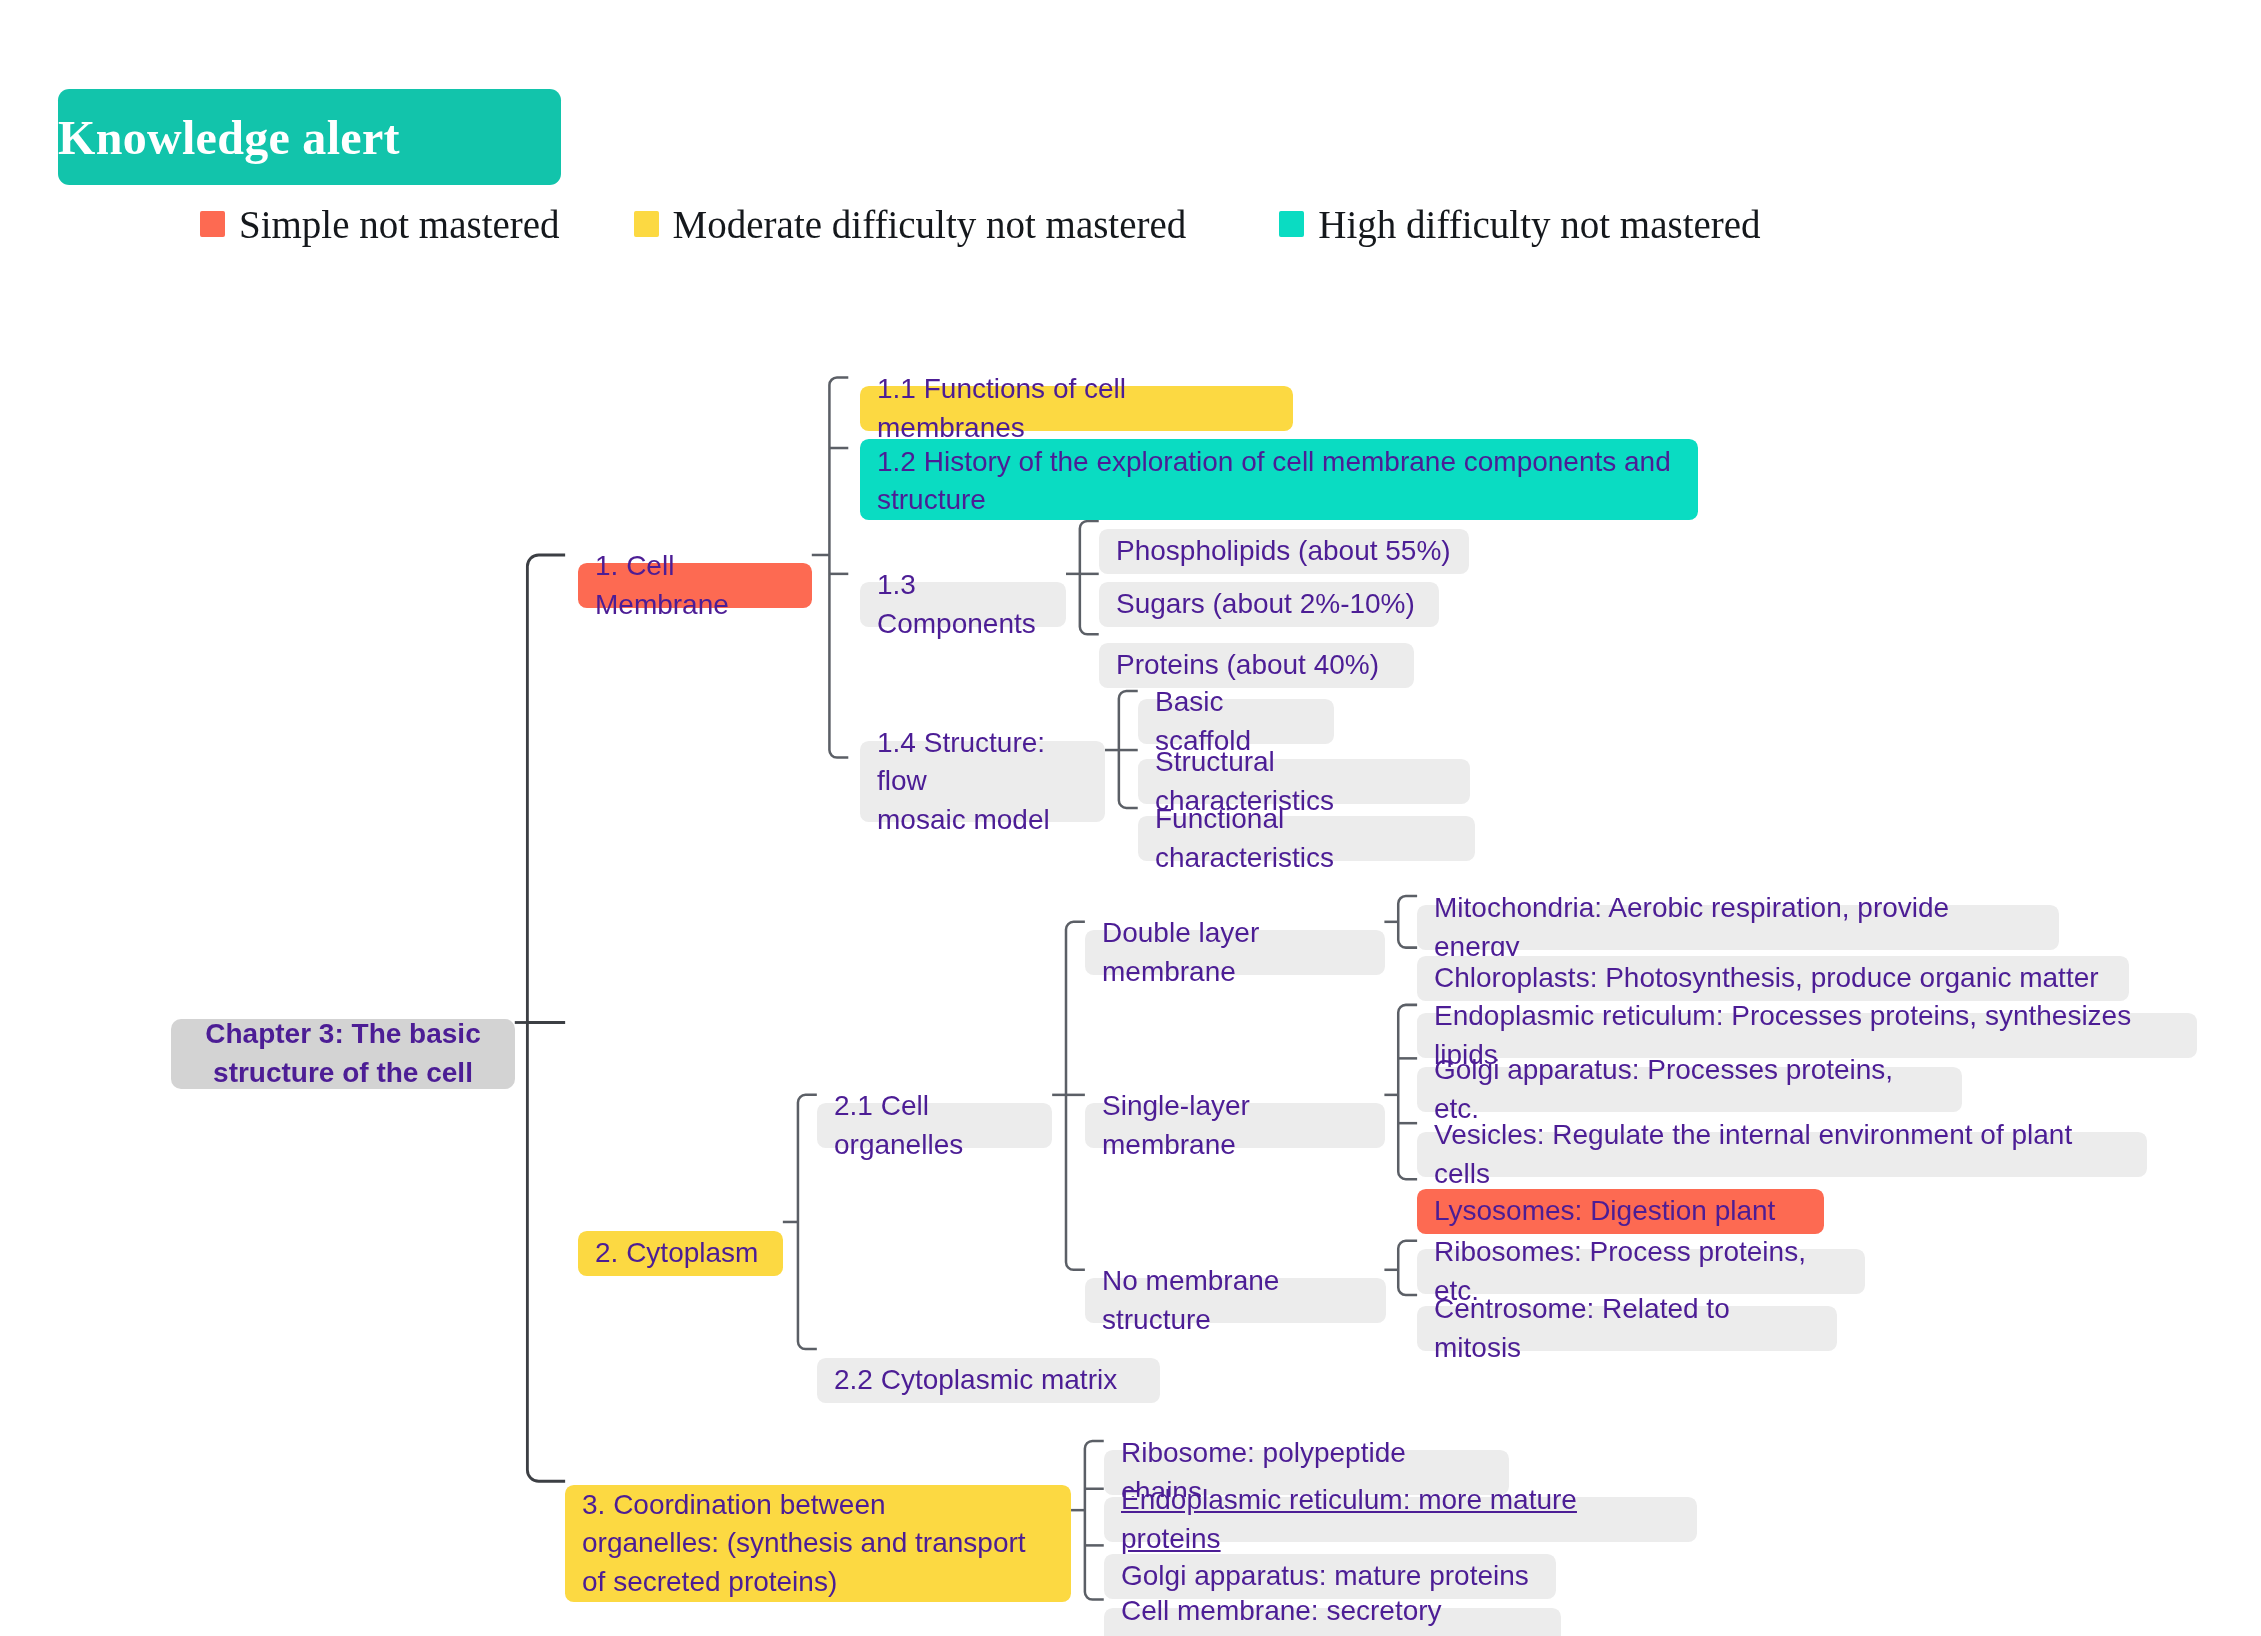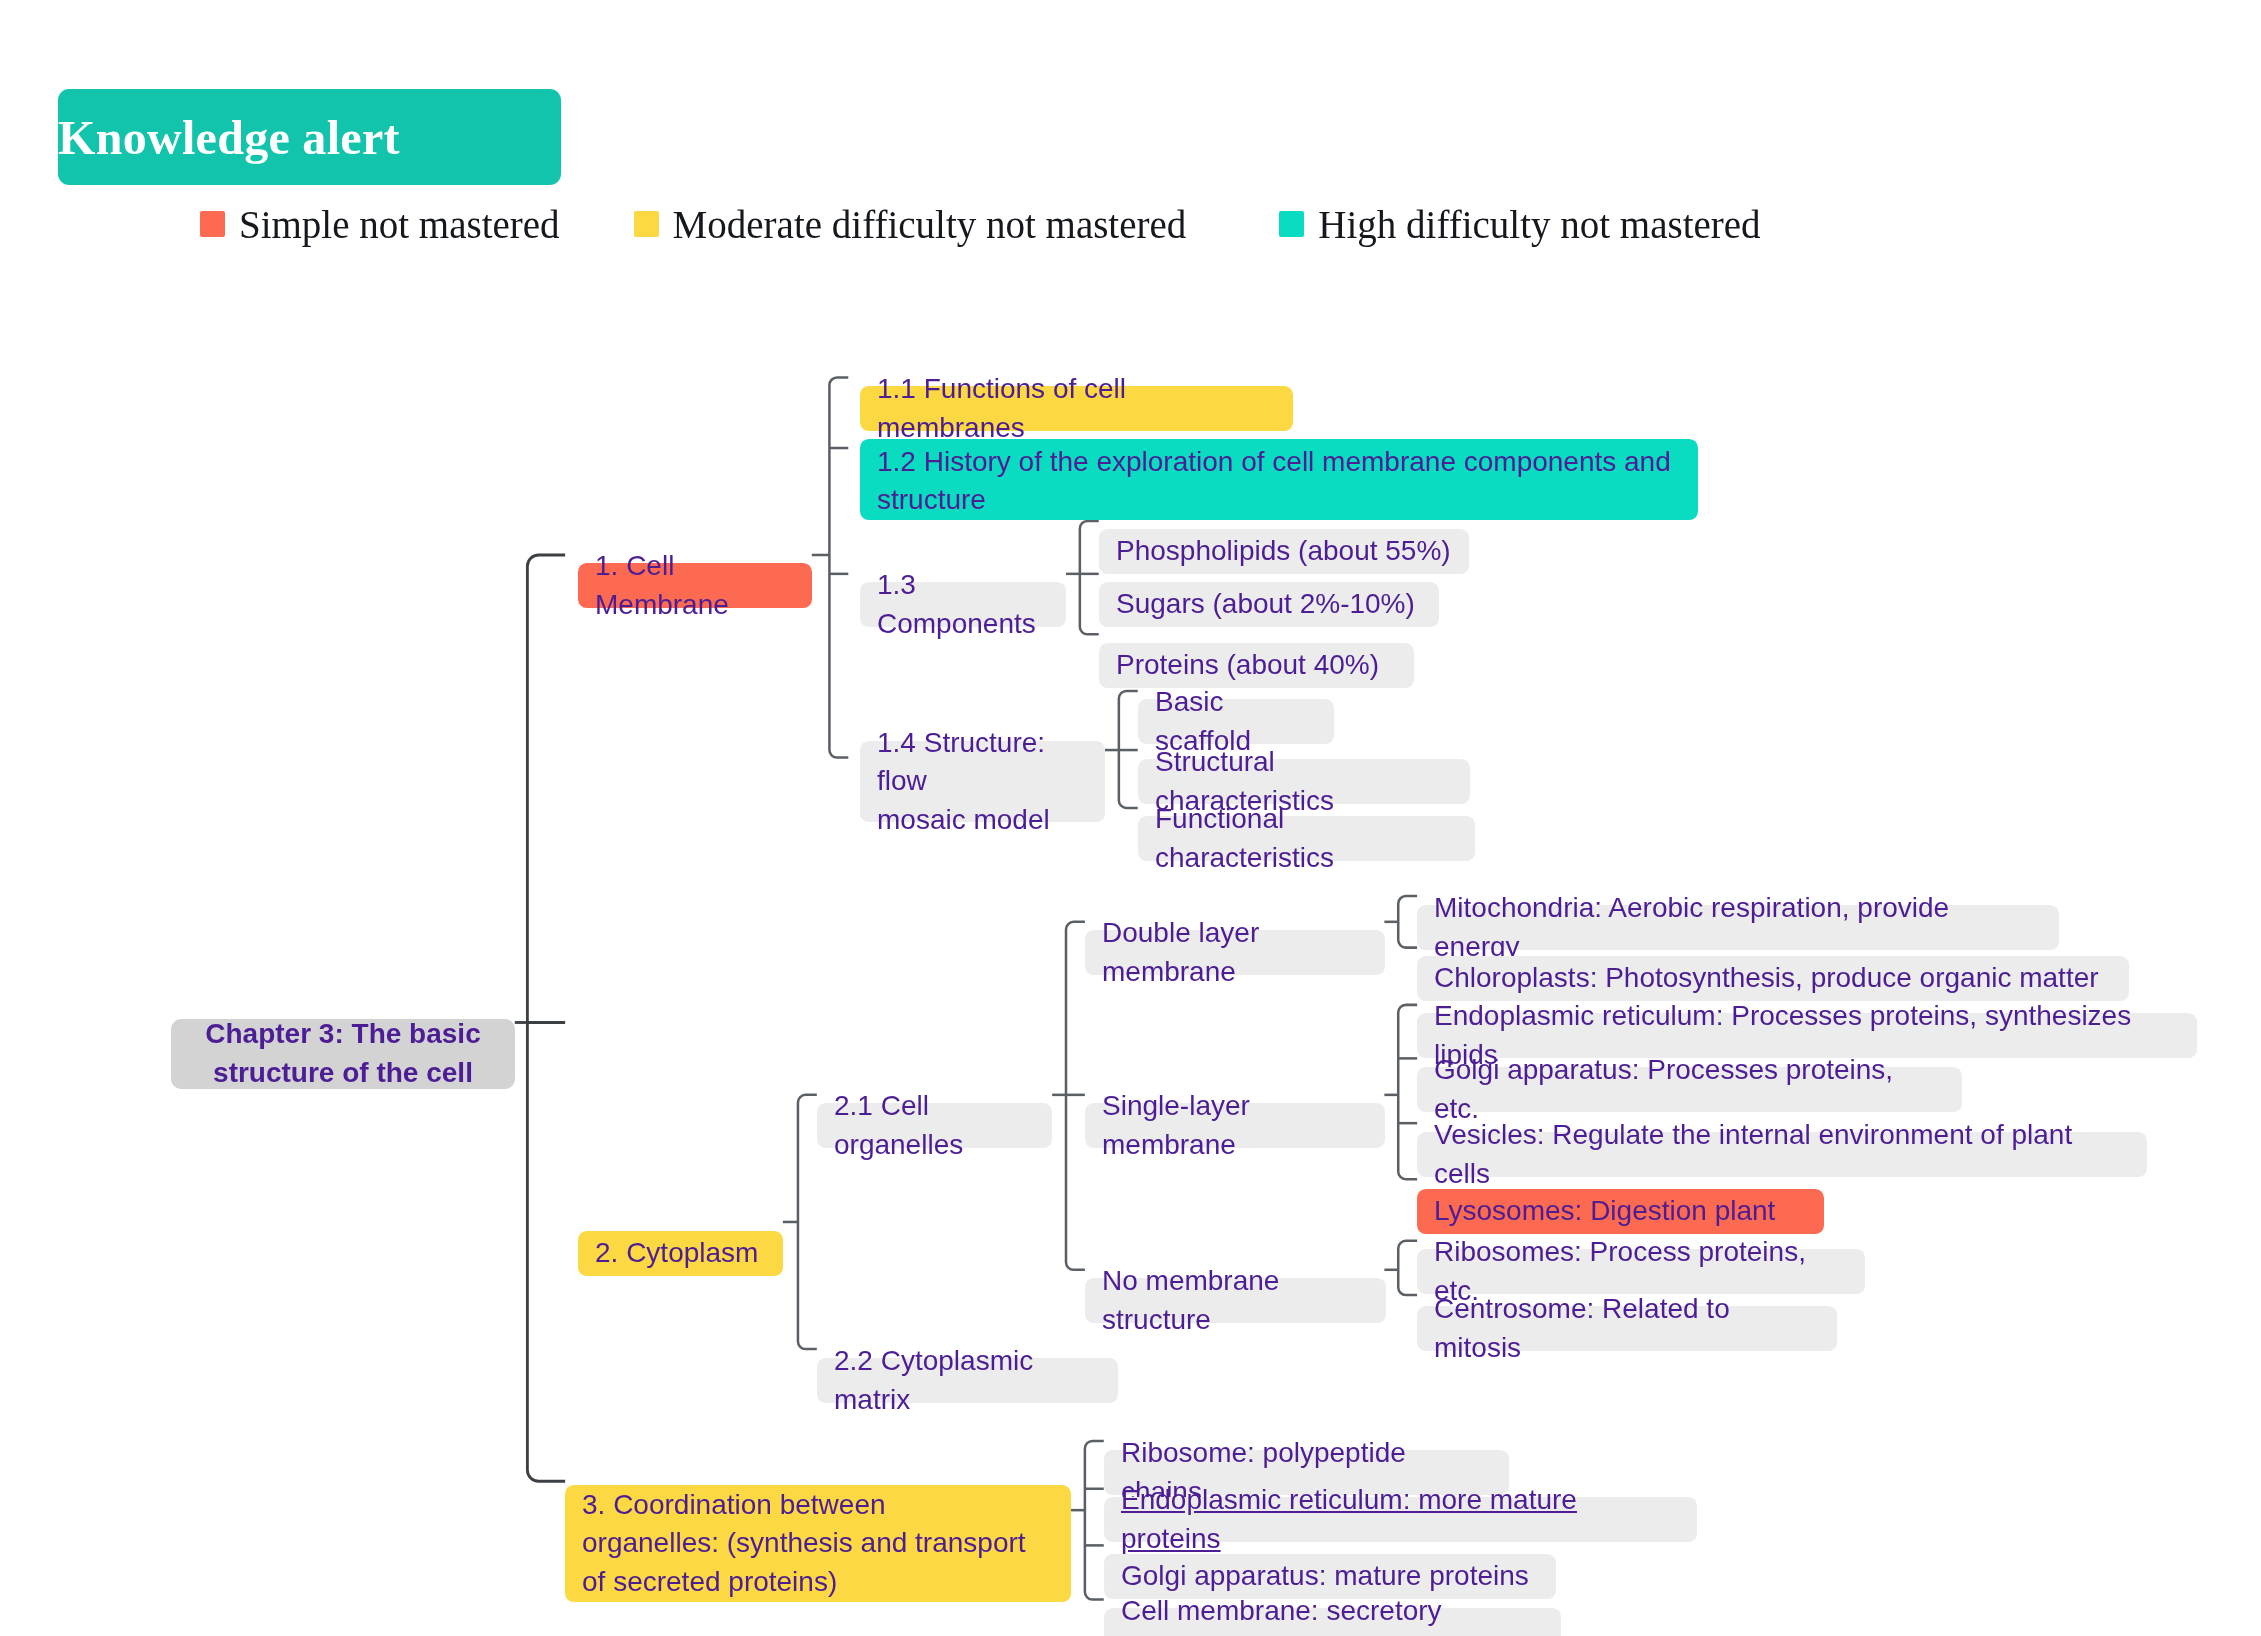--- a/index.html
+++ b/index.html
@@ -237,21 +237,21 @@
   <div class="node plain" style="left:1085px; top:1247px; width:301px; height:45px;justify-content:center;">
     <span>No membrane structure</span>
   </div>
   <div class="node plain" style="left:1417px; top:1218px; width:448px; height:45px;">
     <span>Ribosomes: Process proteins, etc.</span>
   </div>
   <div class="node plain" style="left:1417px; top:1275px; width:420px; height:45px;">
     <span>Centrosome: Related to mitosis</span>
   </div>
 
-  <div class="node plain" style="left:817px; top:1327px; width:301px; height:45px;">
+  <div class="node plain" style="left:817px; top:1327px; width:343px; height:45px;">
     <span>2.2 Cytoplasmic matrix</span>
   </div>
 
   <div class="node yellow multi" style="left:565px; top:1454px; width:506px; height:117px;">
     <span>3. Coordination between
 organelles: (synthesis and transport
 of secreted proteins)</span>
   </div>
 
   <div class="node plain" style="left:1104px; top:1419px; width:405px; height:45px;">

